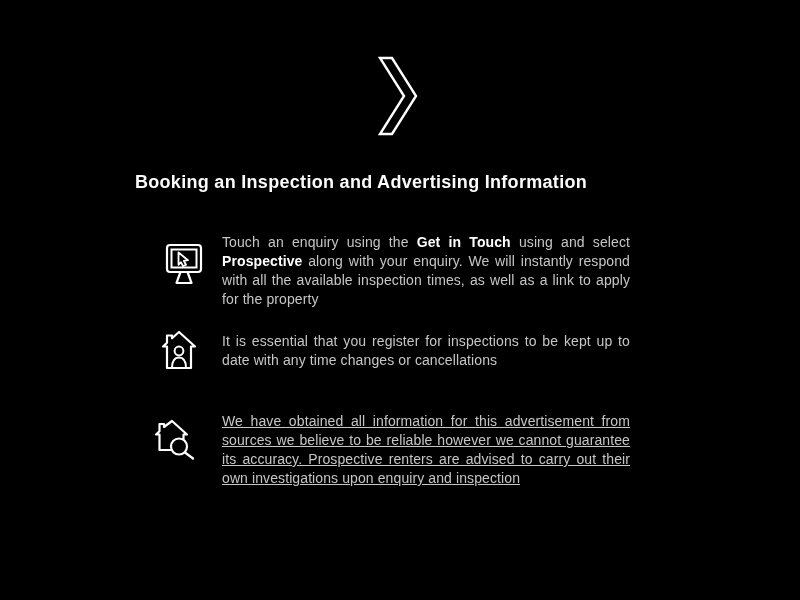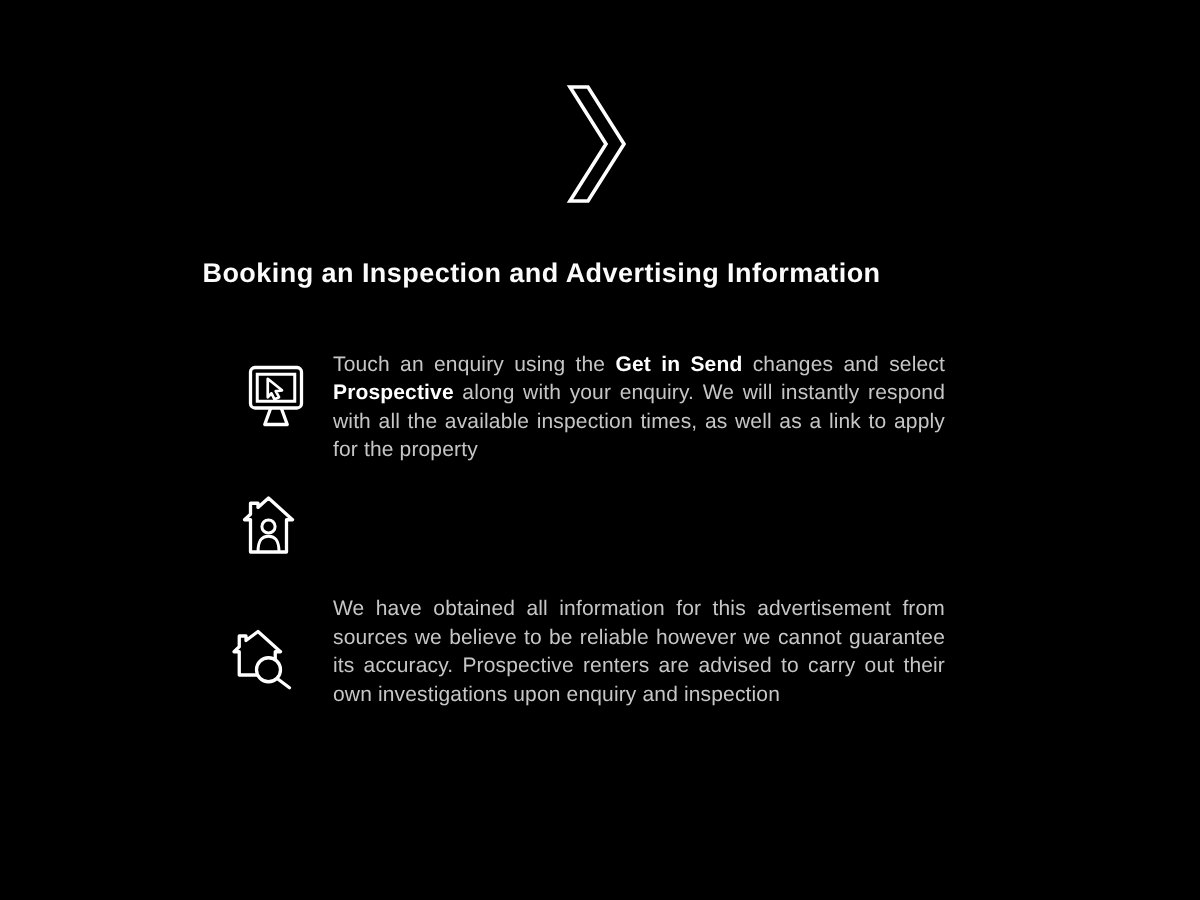--- a/index.html
+++ b/index.html
@@ -25,21 +25,21 @@
   .icon-house-search{left:151px;top:415px;width:48px;height:48px;}
   .body-text{
     position:absolute;left:222px;width:408px;margin:0;
     font-size:14px;line-height:19px;
     color:#c6c6c6;
     text-align:justify;
     letter-spacing:0.1px;
   }
   .p1{top:233px;}
   .p2{top:332px;}
-  .p3{top:396px;}
+  .p3{top:412px;text-decoration:underline;}
   .bold{font-weight:bold;color:#ffffff;}
   svg{display:block;}
 </style>
 </head>
 <body>
 
 <div class="slide">
 
   <div class="chevron-wrap">
     <svg width="48" height="80" viewBox="0 0 48 80">
@@ -52,31 +52,34 @@
   <div class="row-icon icon-monitor">
     <svg width="38" height="48" viewBox="0 0 38 48">
       <rect x="2" y="2" width="34" height="27" rx="3" fill="none" stroke="#ffffff" stroke-width="2.2"></rect>
       <rect x="6.5" y="6.5" width="25" height="18" fill="none" stroke="#ffffff" stroke-width="2"></rect>
       <path d="M13.5 9.5 L23 17.2 L18.8 17.8 L21 21.8 L18 23.2 L16 19.2 L13.5 21.8 Z" fill="none" stroke="#ffffff" stroke-width="1.8" stroke-linejoin="round"></path>
       <path d="M15.5 29 L11.5 40 L26.5 40 L22.5 29" fill="none" stroke="#ffffff" stroke-width="2.2" stroke-linejoin="round"></path>
     </svg>
   </div>
 
   <p class="body-text p1">
-    <span>Touch an enquiry using the </span><span class="bold">Get in Send</span><span> changes and select </span><span class="bold">Prospective</span><span> along with your enquiry. We will instantly respond with all the available inspection times, as well as a link to apply for the property</span>
+    <span>Touch an enquiry using the </span><span class="bold">Get in Touch</span><span> using and select </span><span class="bold">Prospective</span><span> along with your enquiry. We will instantly respond with all the available inspection times, as well as a link to apply for the property</span>
   </p>
 
   <div class="row-icon icon-house-person">
     <svg width="40" height="42" viewBox="0 0 40 42">
       <path d="M21 3 L37 17.5 L33 17.5 L33 39 L9 39 L9 17.5 L5 17.5 L9 13.8 L9 6.5 L14 6.5 L14 9.3 Z" fill="none" stroke="#ffffff" stroke-width="2.2" stroke-linejoin="round"></path>
       <circle cx="21" cy="22" r="4.4" fill="none" stroke="#ffffff" stroke-width="2"></circle>
       <path d="M14 39 C14 30.5 17 28.5 21 28.5 C25 28.5 28 30.5 28 39" fill="none" stroke="#ffffff" stroke-width="2"></path>
     </svg>
   </div>
 
+  <p class="body-text p2">
+    <span>It is essential that you register for inspections to be kept up to date with any time changes or cancellations</span>
+  </p>
 
   <div class="row-icon icon-house-search">
     <svg width="48" height="48" viewBox="0 0 48 48">
       <path d="M21 6 L36 19.5 L32.5 19.5 L32.5 35 L8.5 35 L8.5 19.5 L5 19.5 L8.5 16.2 L8.5 9 L13 9 L13 12 Z" fill="none" stroke="#ffffff" stroke-width="2.2" stroke-linejoin="round"></path>
       <circle cx="28" cy="31.5" r="8" fill="#000000" stroke="#ffffff" stroke-width="2.2"></circle>
       <path d="M34 37.5 L42 43.5" fill="none" stroke="#ffffff" stroke-width="2.2" stroke-linecap="round"></path>
     </svg>
   </div>
 
   <p class="body-text p3">

